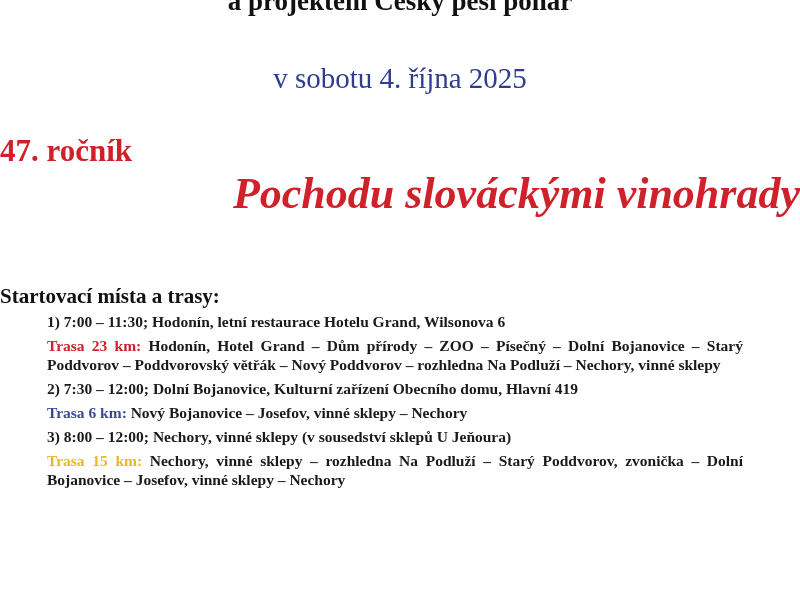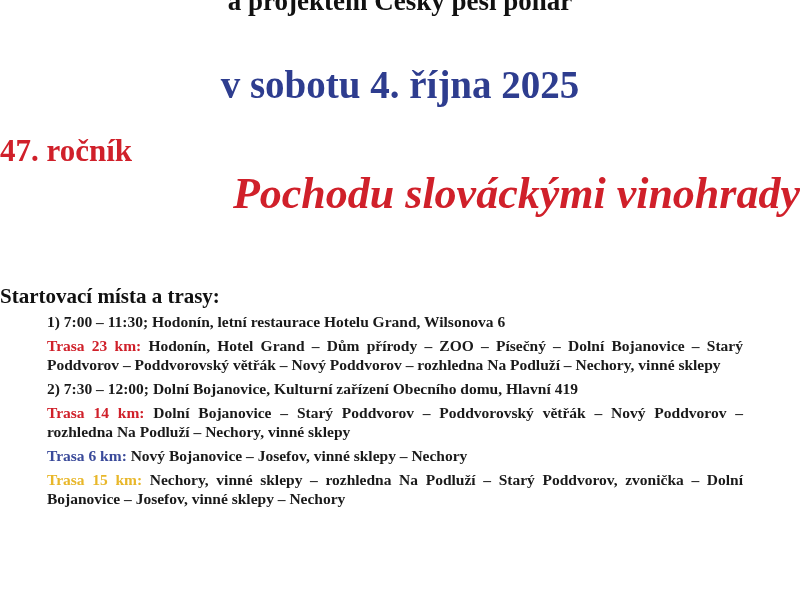--- a/index.html
+++ b/index.html
@@ -7,21 +7,21 @@
     width:800px; height:600px; overflow:hidden; background:#ffffff;
     font-family: "Liberation Serif", "DejaVu Serif", serif; color:#1a1a1a;
     position:relative;
   }
   .top-line {
     position:absolute; left:0; right:0; top:-14px; text-align:center;
     font-weight:bold; font-size:27px; color:#111;
   }
   .date {
     position:absolute; left:0; right:0; top:62px; text-align:center;
-    font-weight:bold; font-size:39px; color:#2e3d8f;
+    font-weight:normal; font-size:29px; color:#2e3d8f;
   }
   .edition {
     position:absolute; left:0; right:0; top:133px; text-align:left;
     font-weight:bold; font-size:31px; color:#d0202a;
   }
   .event-title {
     position:absolute; left:0; right:0; top:168px; text-align:right;
     font-weight:bold; font-style:italic; font-size:44px; color:#d0202a;
   }
   .section-title {
@@ -45,17 +45,17 @@
 <div class="date">v sobotu 4. října 2025</div>
 <div class="edition">47. ročník</div>
 <div class="event-title">Pochodu slováckými vinohrady</div>
 <div class="section-title">Startovací místa a trasy:</div>
 
 <div class="list">
   <div class="row start">1) 7:00 – 11:30; Hodonín, letní restaurace Hotelu Grand, Wilsonova 6</div>
   <div class="row"><span class="label-red">Trasa 23 km:</span><span> Hodonín, Hotel Grand – Dům přírody – ZOO – Písečný – Dolní Bojanovice – Starý Poddvorov – Poddvorovský větřák – Nový Poddvorov – rozhledna Na Podluží – Nechory, vinné sklepy</span></div>
 
   <div class="row start">2) 7:30 – 12:00; Dolní Bojanovice, Kulturní zařízení Obecního domu, Hlavní 419</div>
-  <div class="row"><span class="label-red">Trasa 14 km:</span><span> Dolní Bojanovice – Starý Poddvorov – Poddvorovský větřák – Nový Poddvorov – rozhledna Na Podluží – Nechory, vinné sklepy</span></div>
   <div class="row"><span class="label-blue">Trasa 6 km:</span><span> Nový Bojanovice – Josefov, vinné sklepy – Nechory</span></div>
 
+  <div class="row start">3) 8:00 – 12:00; Nechory, vinné sklepy (v sousedství sklepů U Jeňoura)</div>
   <div class="row"><span class="label-yellow">Trasa 15 km:</span><span> Nechory, vinné sklepy – rozhledna Na Podluží – Starý Poddvorov, zvonička – Dolní Bojanovice – Josefov, vinné sklepy – Nechory</span></div>
 </div>
 
 </body></html>

